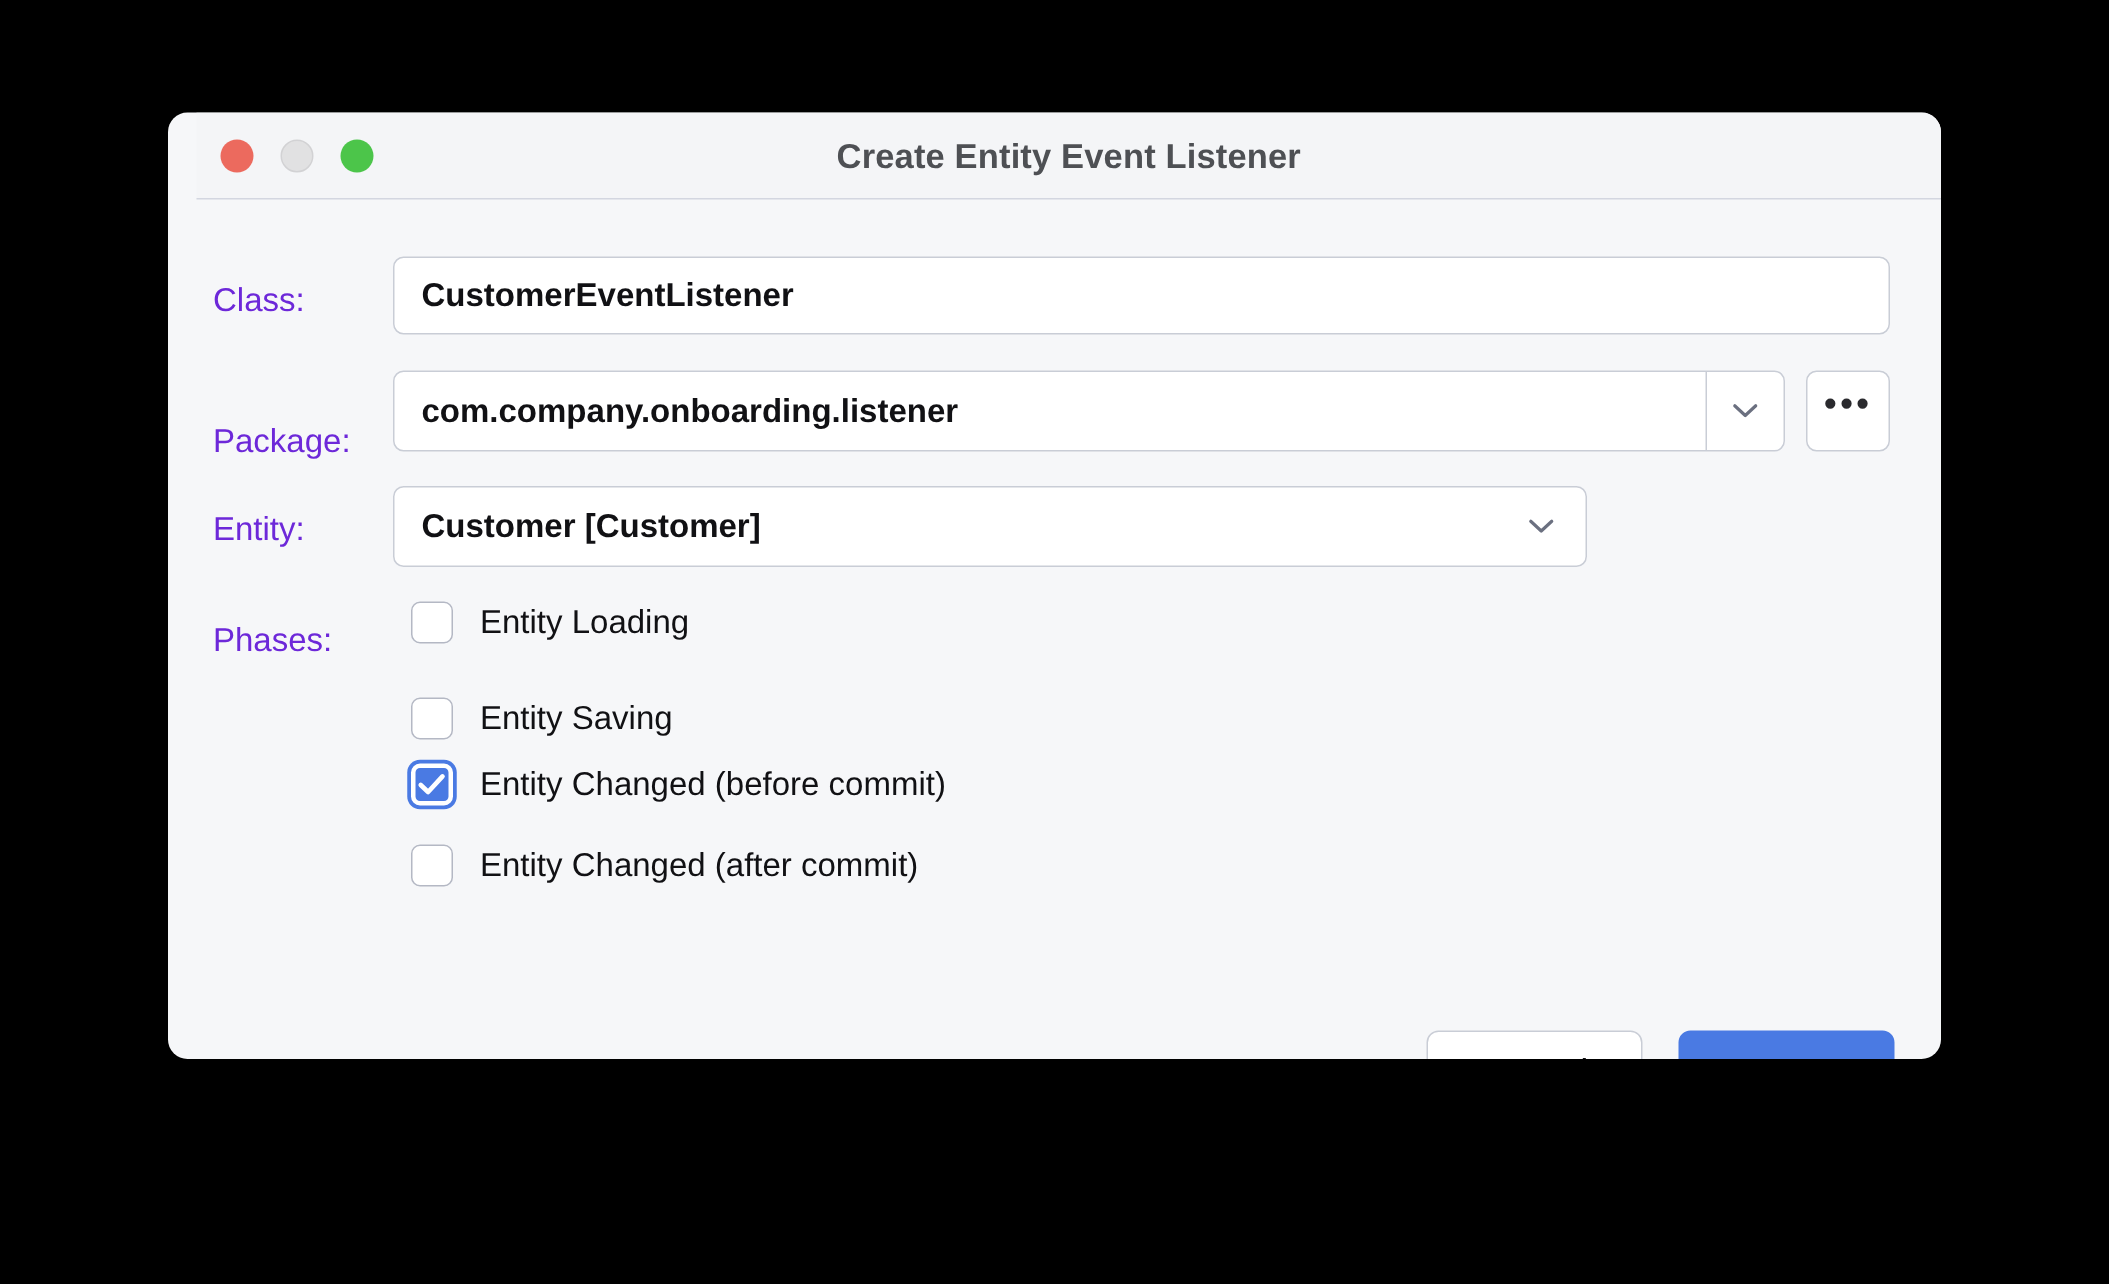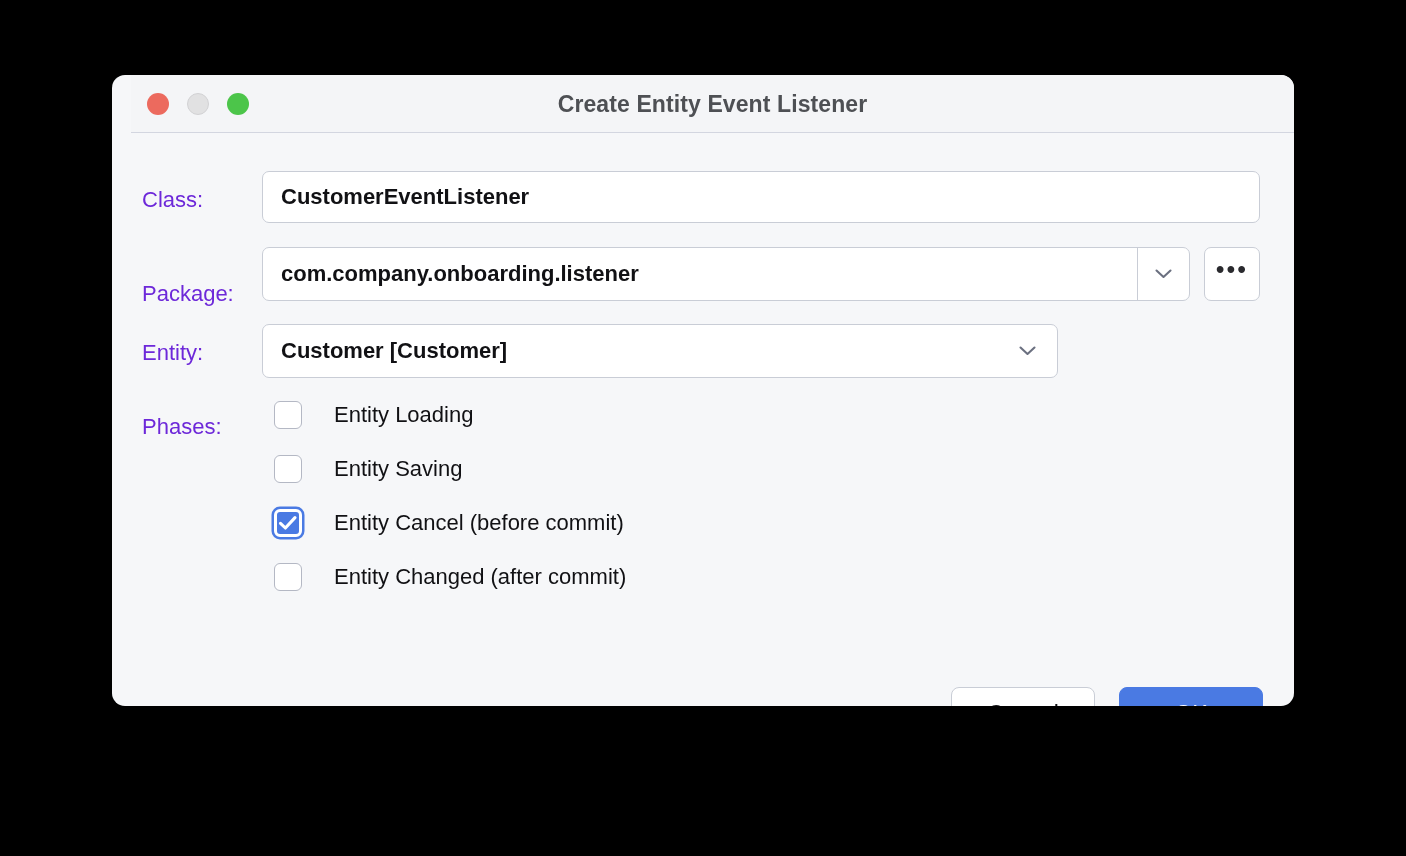--- a/index.html
+++ b/index.html
@@ -162,21 +162,21 @@
     box-shadow: 0 0 0 2.5px #4a7ae3;
     position: relative;
   }
   .cbox.checked svg {
     position: absolute;
     left: 50%;
     top: 50%;
     transform: translate(-50%, -50%);
   }
   .check-label {
-    margin-left: 32px;
+    margin-left: 18px;
     font-size: 22px;
     color: #111114;
     white-space: nowrap;
   }
 
   
   .btn {
     position: absolute;
     border-radius: 8px;
     display: flex;
@@ -241,32 +241,32 @@
       </div>
     </div>
 
     <div class="labelcol field-label" style="top:281px;">Phases:</div>
 
     <div class="checkrow" style="top:268px;">
       <div class="cbox"></div>
       <div class="check-label">Entity Loading</div>
     </div>
 
-    <div class="checkrow" style="top:322px;">
+    <div class="checkrow" style="top:332px;">
       <div class="cbox"></div>
       <div class="check-label">Entity Saving</div>
     </div>
 
     <div class="checkrow" style="top:376px;">
       <div class="cbox checked">
         <svg width="20" height="16" viewBox="0 0 20 16">
           <path d="M2.5 8.3 L7.4 13 L17 2.6" fill="none" stroke="#ffffff" stroke-width="3.1" stroke-linecap="round" stroke-linejoin="round"></path>
         </svg>
       </div>
-      <div class="check-label">Entity Cancel (before commit)</div>
+      <div class="check-label">Entity Changed (before commit)</div>
     </div>
 
     <div class="checkrow" style="top:430px;">
       <div class="cbox"></div>
       <div class="check-label">Entity Changed (after commit)</div>
     </div>
 
     <div class="btn secondary" style="left:839px; top:554px; width:144px; height:54px;">Cancel</div>
     <div class="btn primary" style="left:1007px; top:554px; width:144px; height:54px;">OK</div>
 

